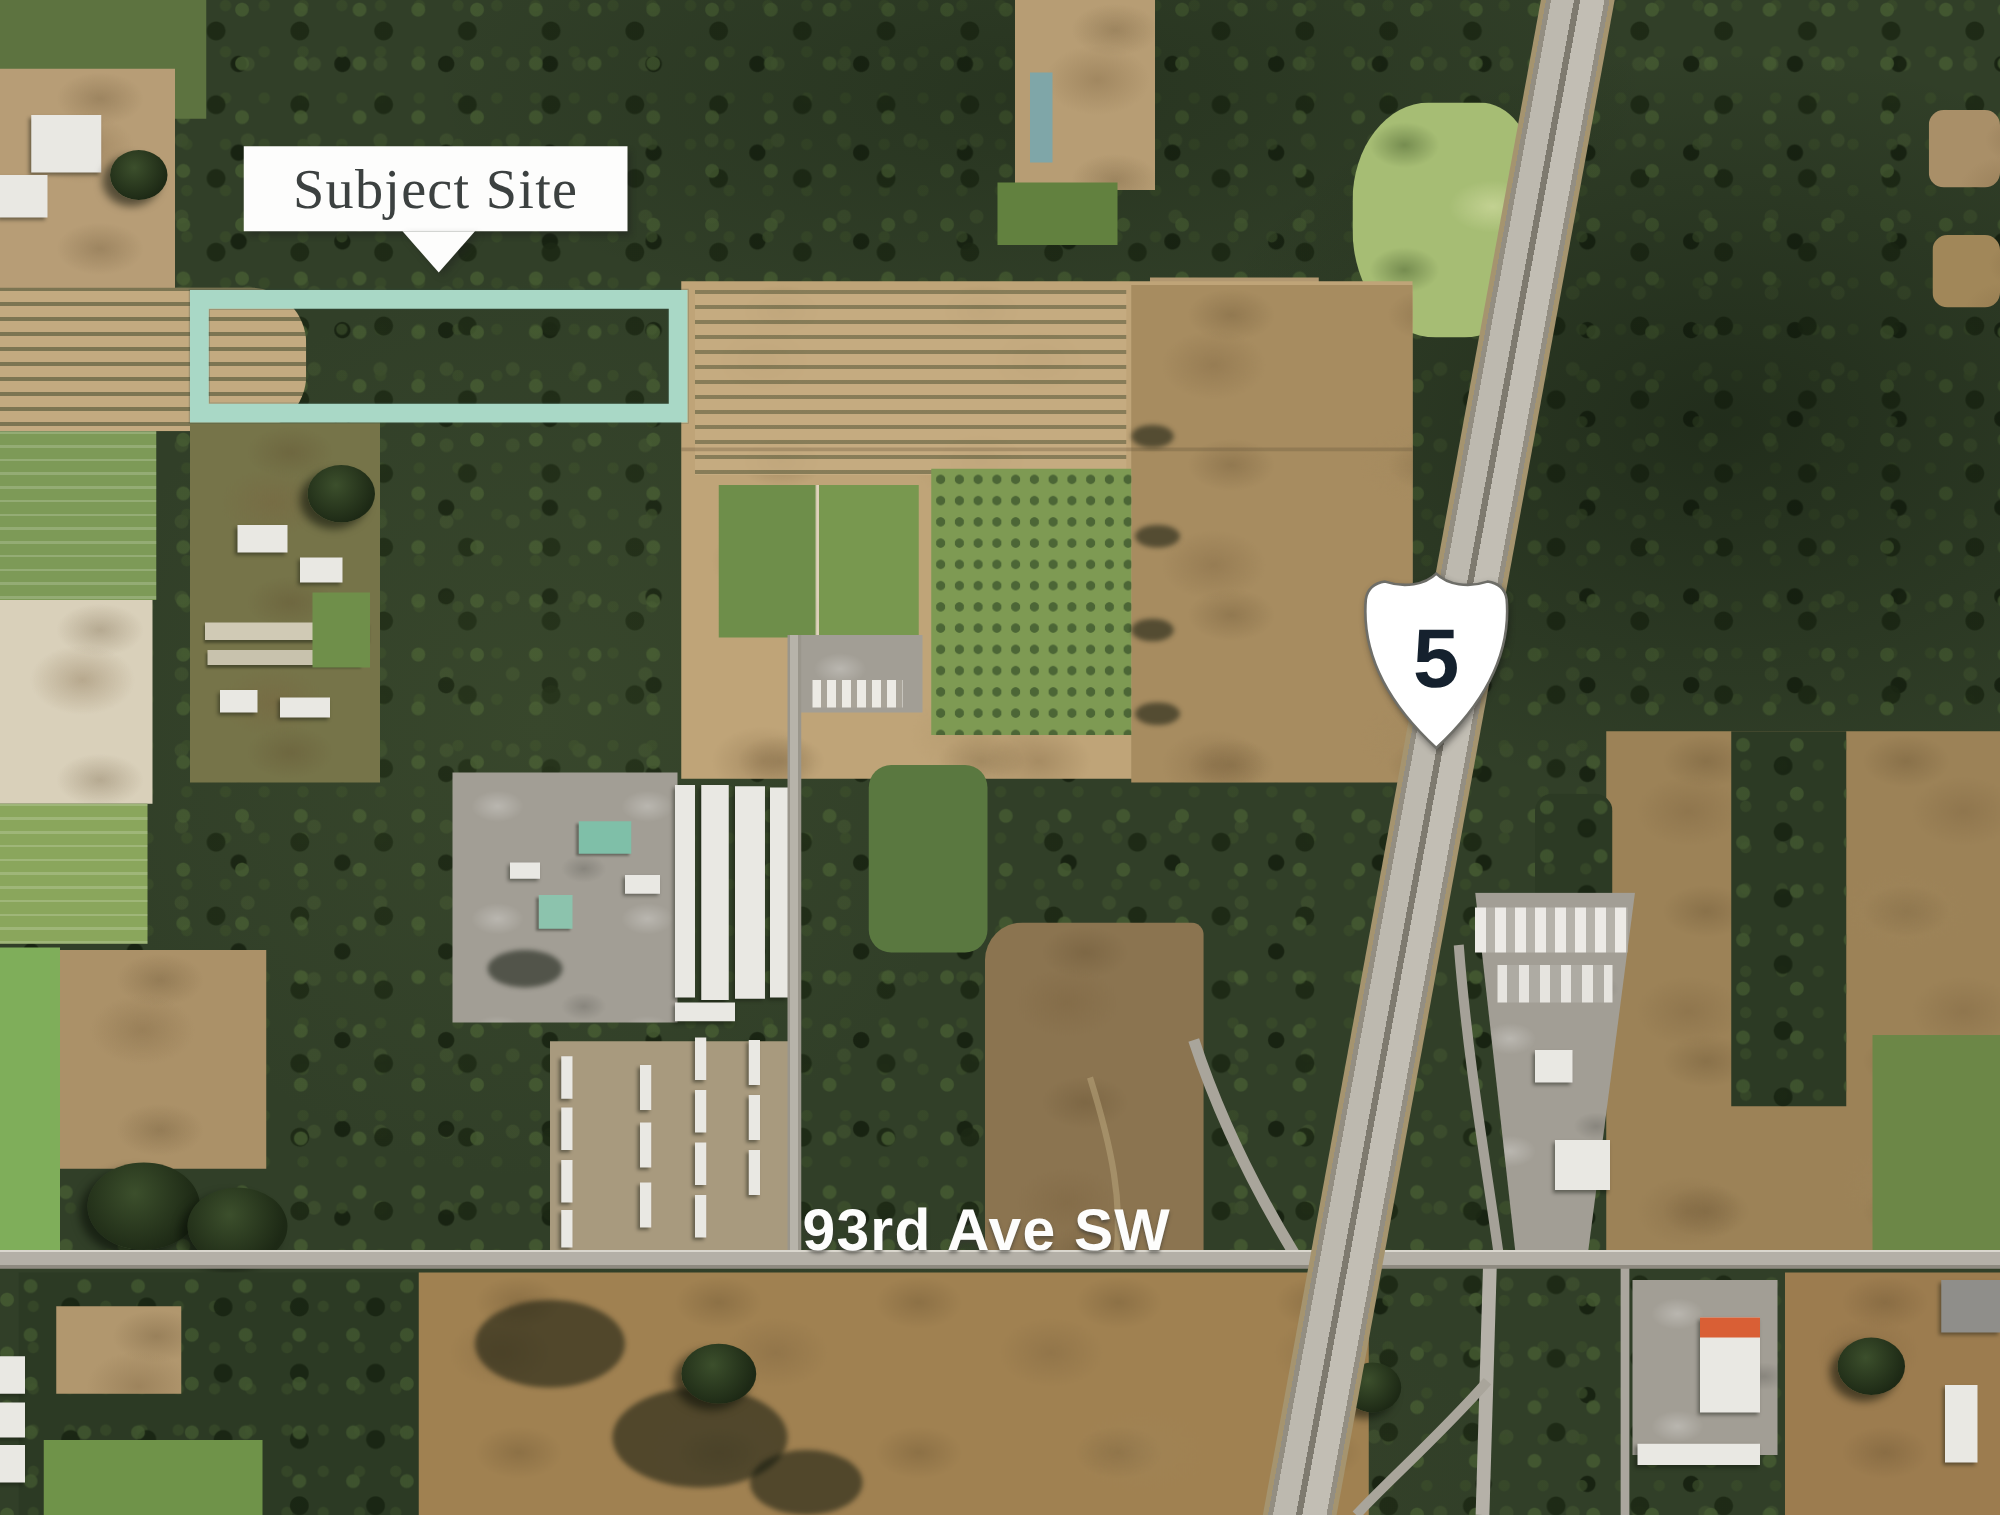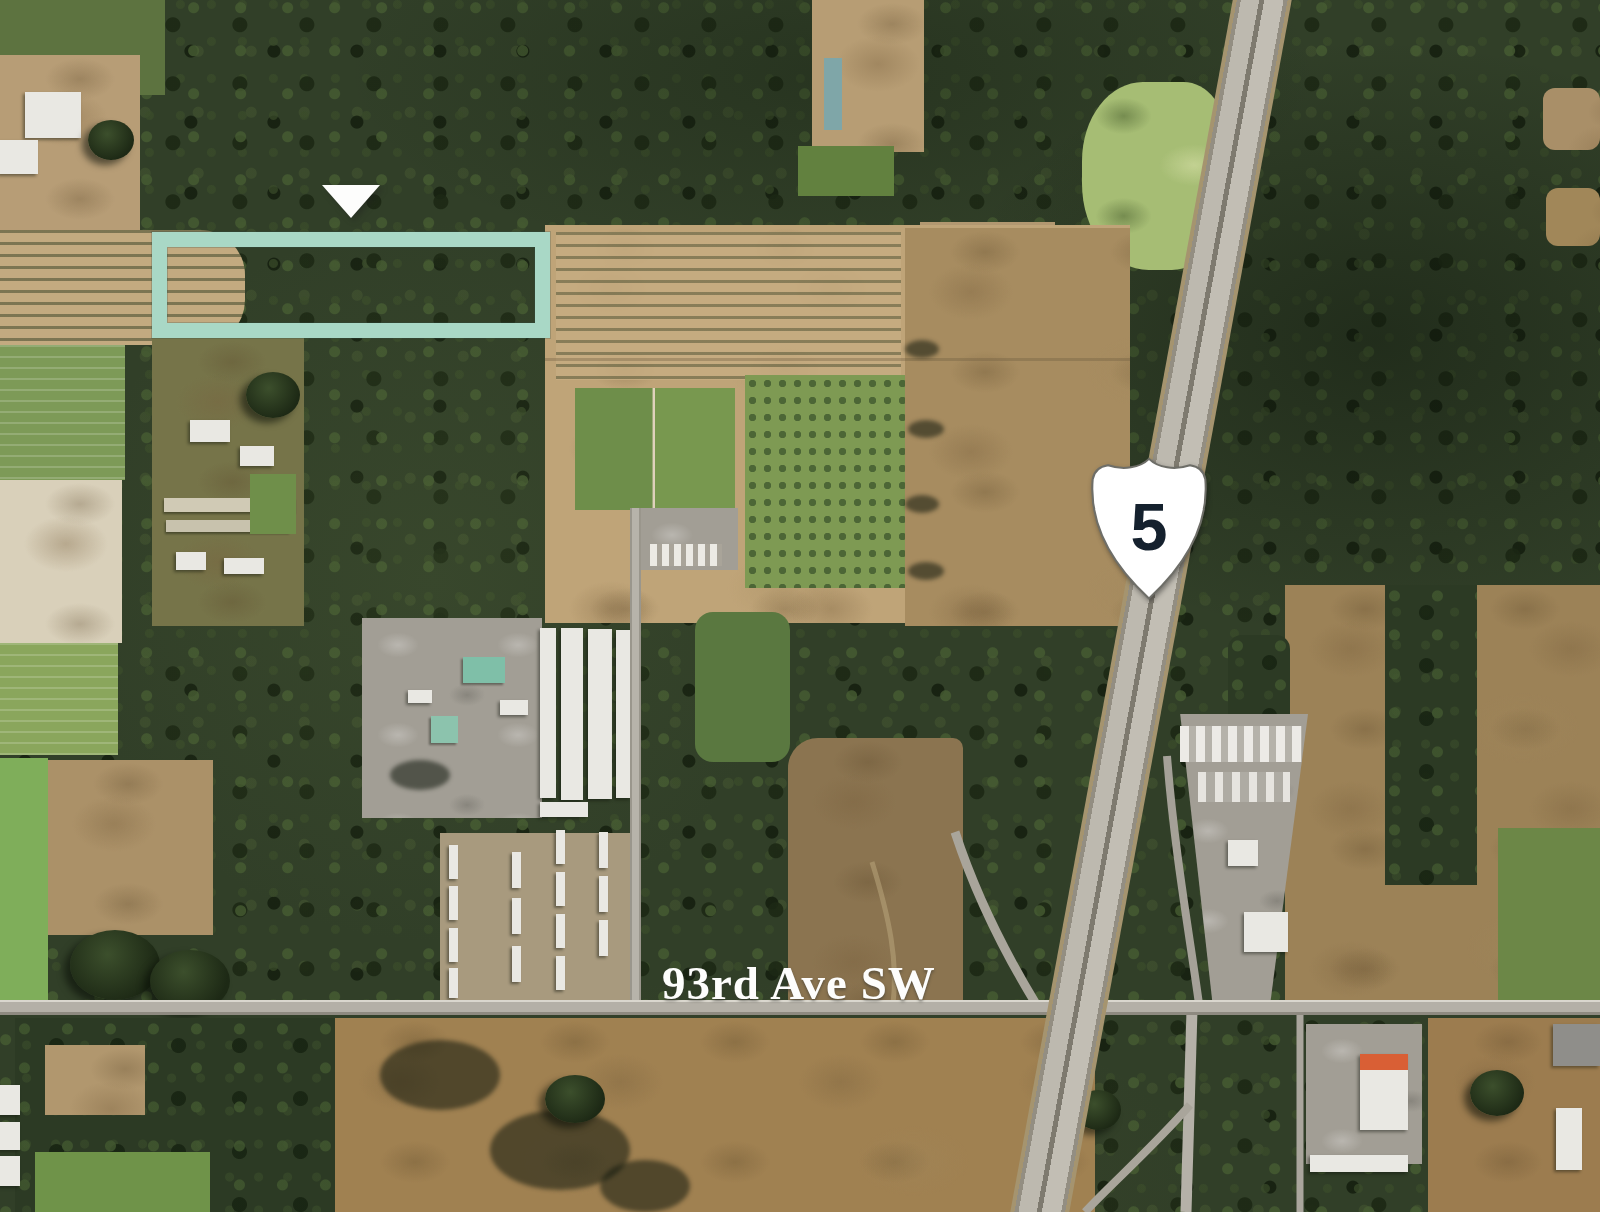--- a/index.html
+++ b/index.html
@@ -195,23 +195,26 @@
   <div class="abs mottle" style="left:1428px;top:1018px;width:172px;height:194px;background-color:#9c7c4f"></div>
   <div class="abs" style="left:1553px;top:1024px;width:47px;height:42px;background:#8f8e8a;box-shadow:-2px 2px 3px rgba(10,14,8,.4)"></div>
   <div class="abs bldg" style="left:1556px;top:1108px;width:26px;height:62px"></div>
   <div class="abs tree" style="left:1470px;top:1070px;width:54px;height:46px"></div>
 
   <div class="abs highway" style="left:1122px;top:-94px;width:58px;height:1400px;transform:rotate(10.4deg)"></div>
 
   <div class="abs site-outline" style="left: 152px; top: 232px; width: 368px; height: 76px; border-color: rgb(169, 216, 198);"></div>
 
   <div class="abs callout" style="left:195px;top:117px;width:307px;height:101px">
+    <div class="callout-box">
+      <span class="callout-text" style="color: rgb(60, 65, 64);">Subject Site</span>
+    </div>
     <div class="callout-ptr"></div>
   </div>
 
   <svg class="abs shield" style="left:1085px;top:452px" width="128" height="152" viewBox="0 0 100 118">
     <path d="M50 5 C57 12 70 14 82 10 C89 11 93 15 94 21 C96 45 89 78 50 114 C11 78 4 45 6 21 C7 15 11 11 18 10 C30 14 43 12 50 5 Z" fill="#ffffff" stroke="#6e6e68" stroke-width="1.6" style="filter:drop-shadow(1px 2px 2px rgba(20,20,20,.45))"></path>
     <text x="50" y="76" font-size="52" fill="#15212e" text-anchor="middle" style="fill: rgb(21, 33, 46);">5</text>
   </svg>
 
-  <div class="abs road-label" style="left: 662px; top: 956px; color: rgb(253, 253, 252); font-family: Liberation Serif, serif;">93rd Ave SW</div>
+  <div class="abs road-label" style="left: 642px; top: 956px; color: rgb(253, 253, 252);">93rd Ave SW</div>
 
 </div>
 
 </body></html>

